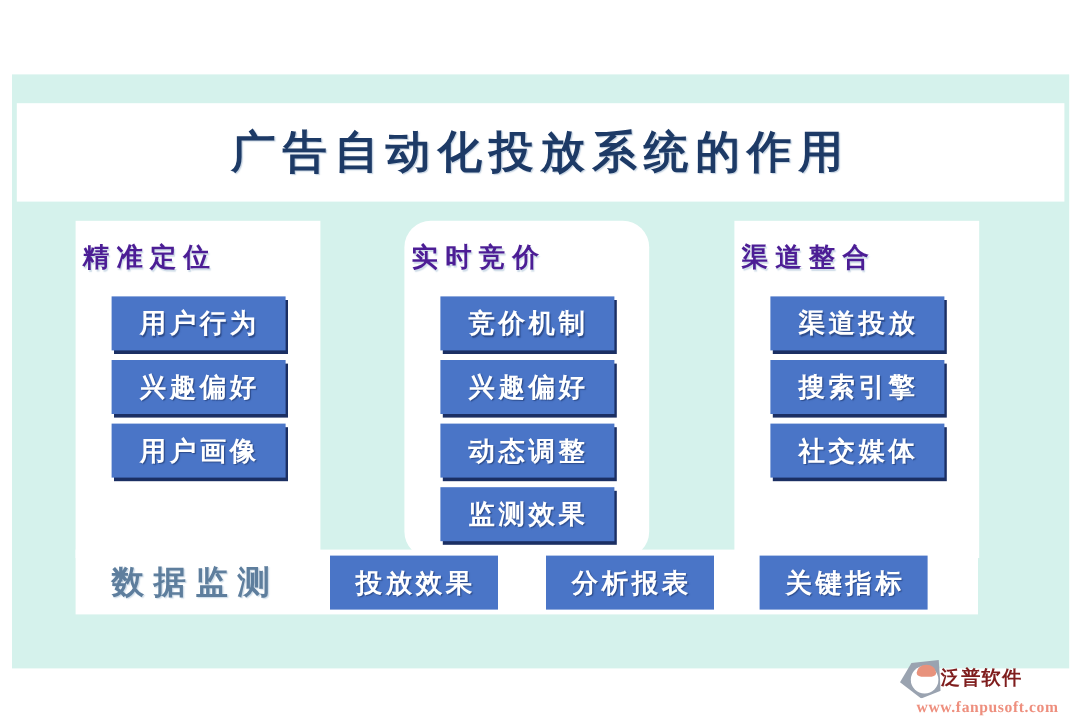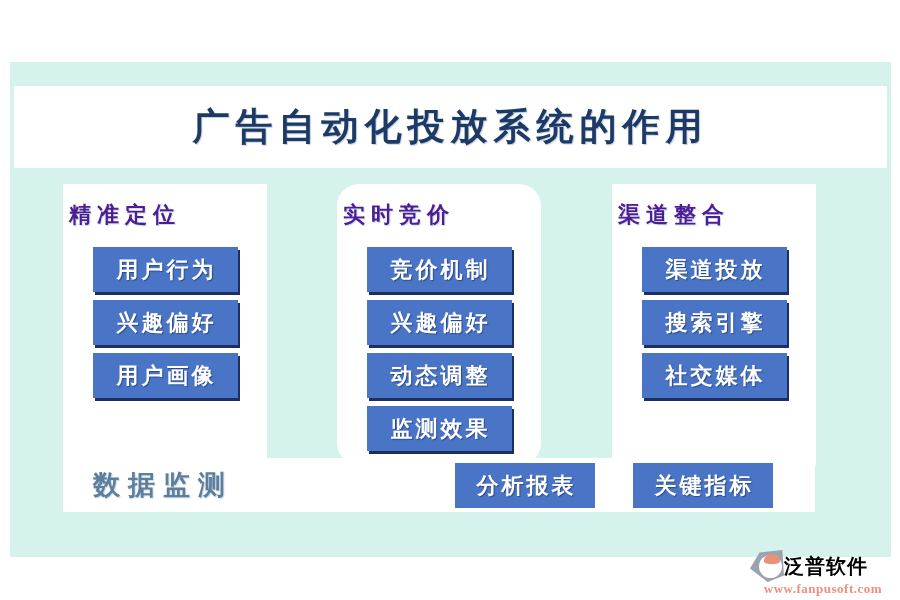--- a/index.html
+++ b/index.html
@@ -43,22 +43,22 @@
 
   .footer { position:absolute; left:750px; top:549px; width:146px; }
   .footer-row { display:flex; align-items:center; }
   .logo-icon { position:relative; width:34px; height:34px; flex:0 0 34px; }
   .logo-poly { position:absolute; left:0; top:1px; width:34px; height:32px; background:#9aa3b0;
                clip-path:polygon(0% 58%, 28% 8%, 95% 0%, 100% 80%, 52% 100%); }
   .logo-circle { position:absolute; left:9px; top:6px; width:23px; height:23px;
                  border-radius:50%; background:#ffffff; }
   .logo-leaf { position:absolute; left:14px; top:5px; width:16px; height:10px;
                background:#e8927c; border-radius:60% 60% 45% 45% / 75% 75% 30% 30%; }
-  .brand-name { color:#000000; font-size:20px; font-weight:bold; letter-spacing:1px;
-                line-height:34px; white-space:nowrap; }
+  .brand-name { color:#7f1d1d; font-size:16px; font-weight:bold; letter-spacing:1px;
+                line-height:34px; white-space:nowrap;font-family:Liberation Mono, monospace; }
   .brand-url { color:#ee8f7e; font-size:13px; font-weight:bold; letter-spacing:.5px;
                text-align:center; margin-top:-2px; white-space:nowrap; }
 </style>
 </head>
 <body>
 
 <div class="stage">
 
   <div class="mint-panel"></div>
 
@@ -89,20 +89,21 @@
     <div class="card-header">渠道整合</div>
     <div class="btn-col">
       <div class="blue-btn">渠道投放</div>
       <div class="blue-btn">搜索引擎</div>
       <div class="blue-btn">社交媒体</div>
     </div>
   </div>
 
   <div class="bottom-bar">
     <div class="bottom-header">数据监测</div>
+    <div class="bottom-btn b1">投放效果</div>
     <div class="bottom-btn b2">分析报表</div>
     <div class="bottom-btn b3">关键指标</div>
   </div>
 
   <div class="footer">
     <div class="footer-row">
       <div class="logo-icon">
         <div class="logo-poly"></div>
         <div class="logo-circle"></div>
         <div class="logo-leaf"></div>

